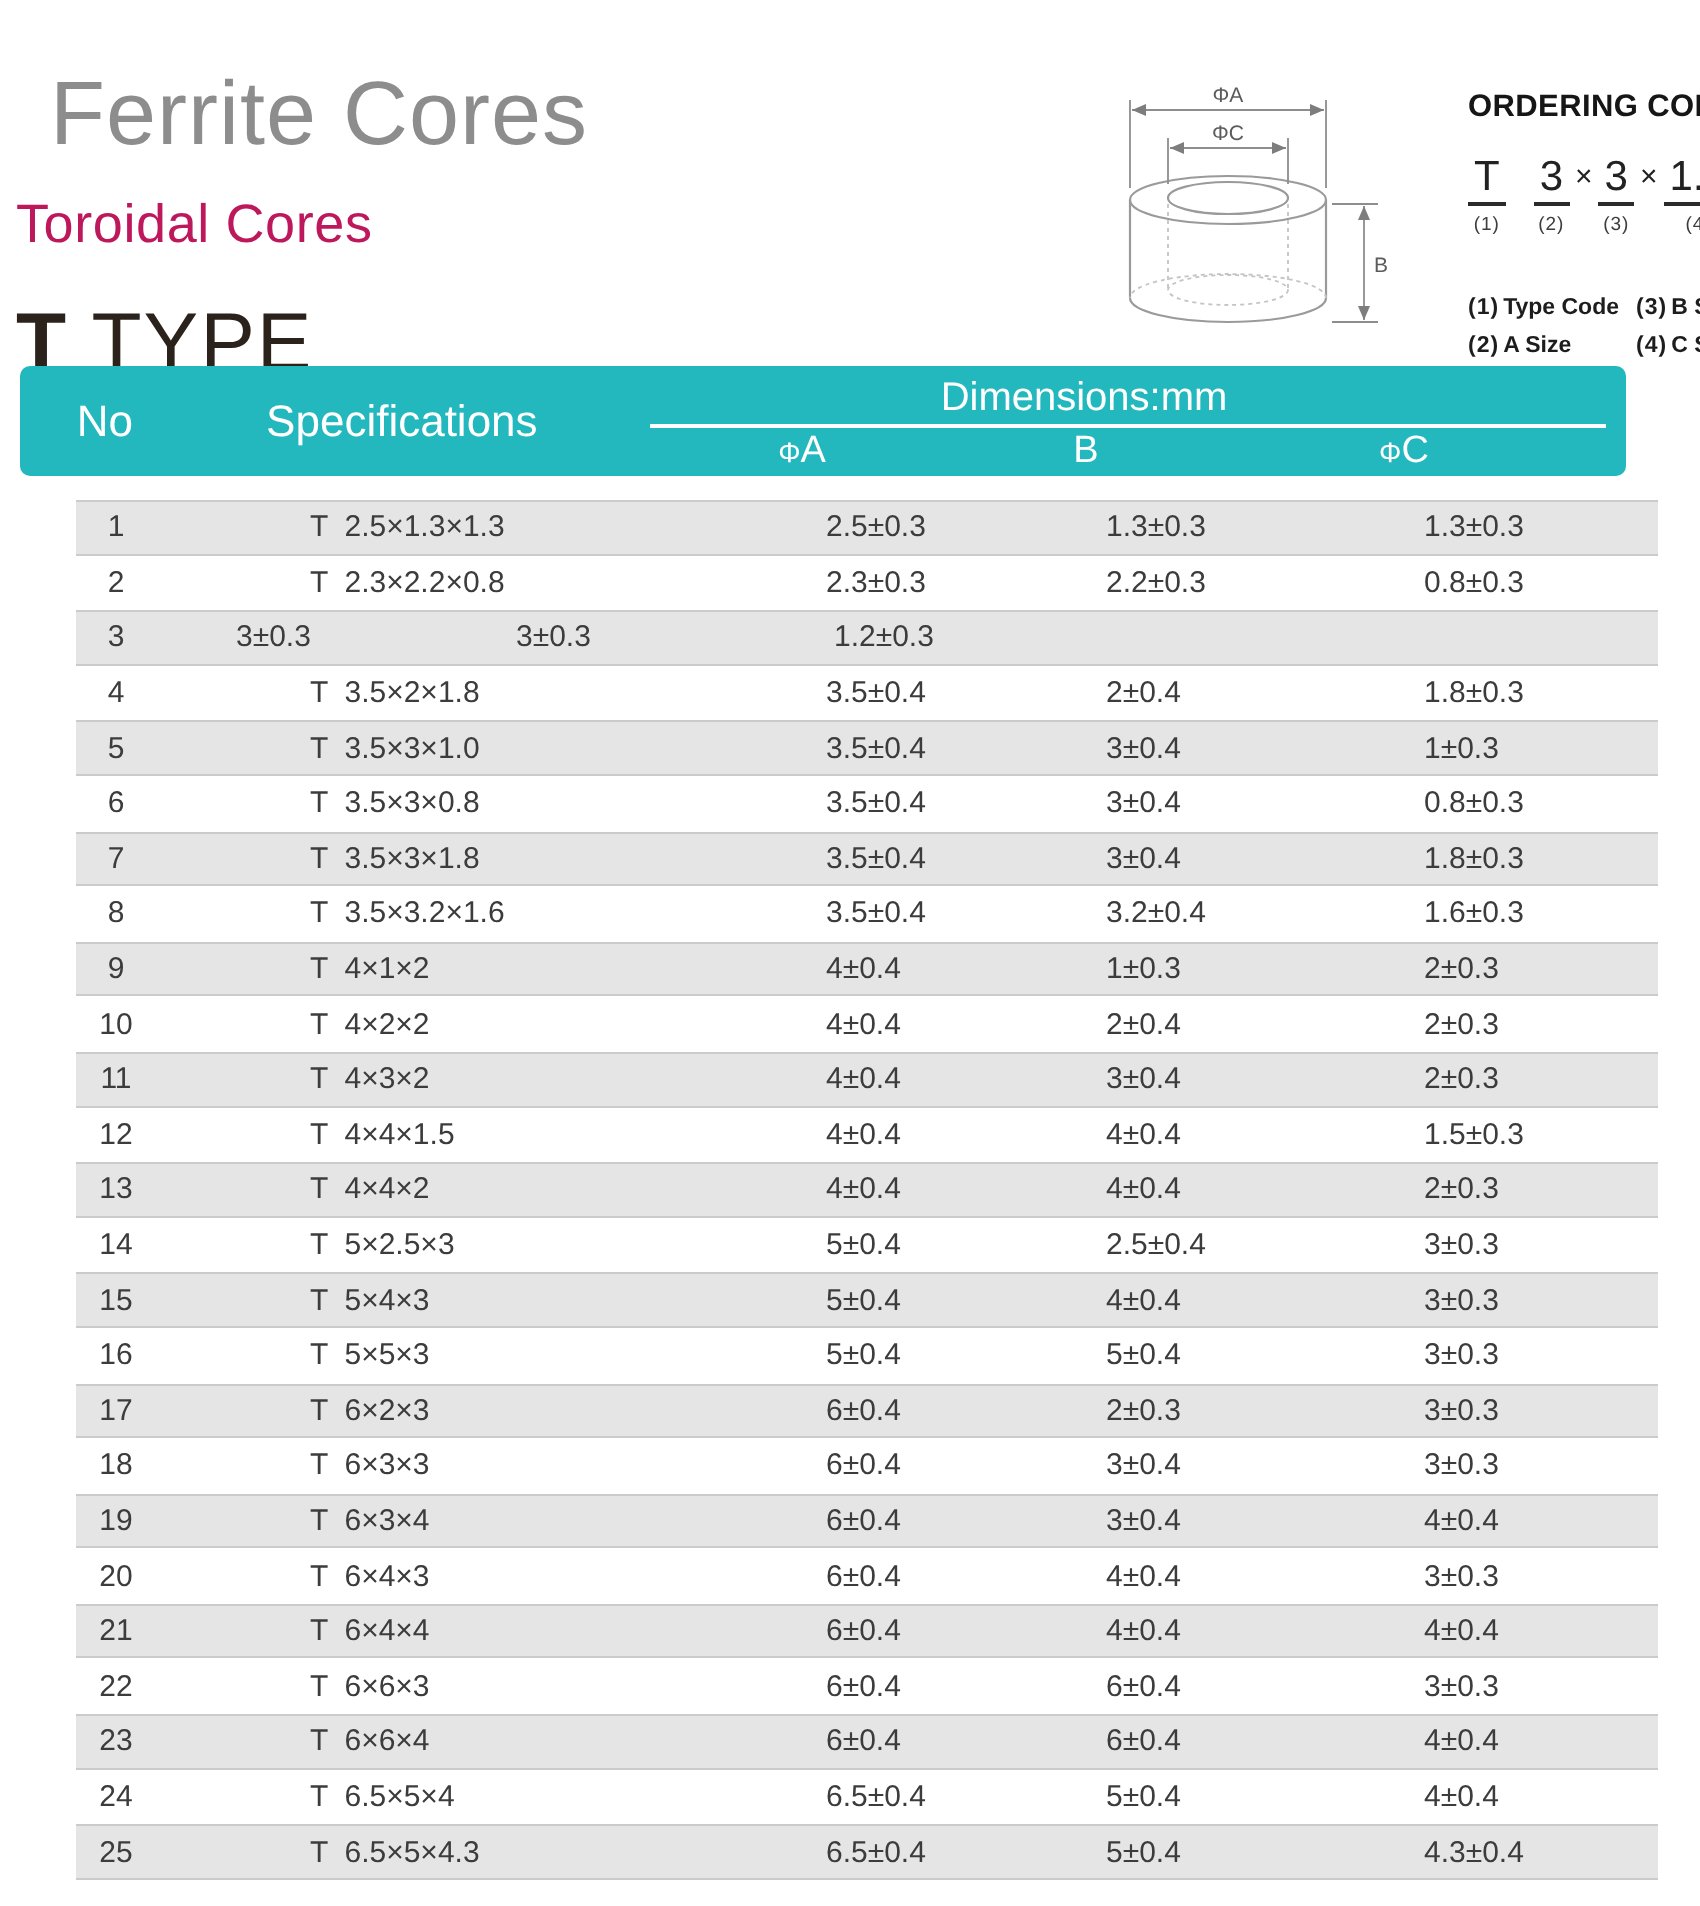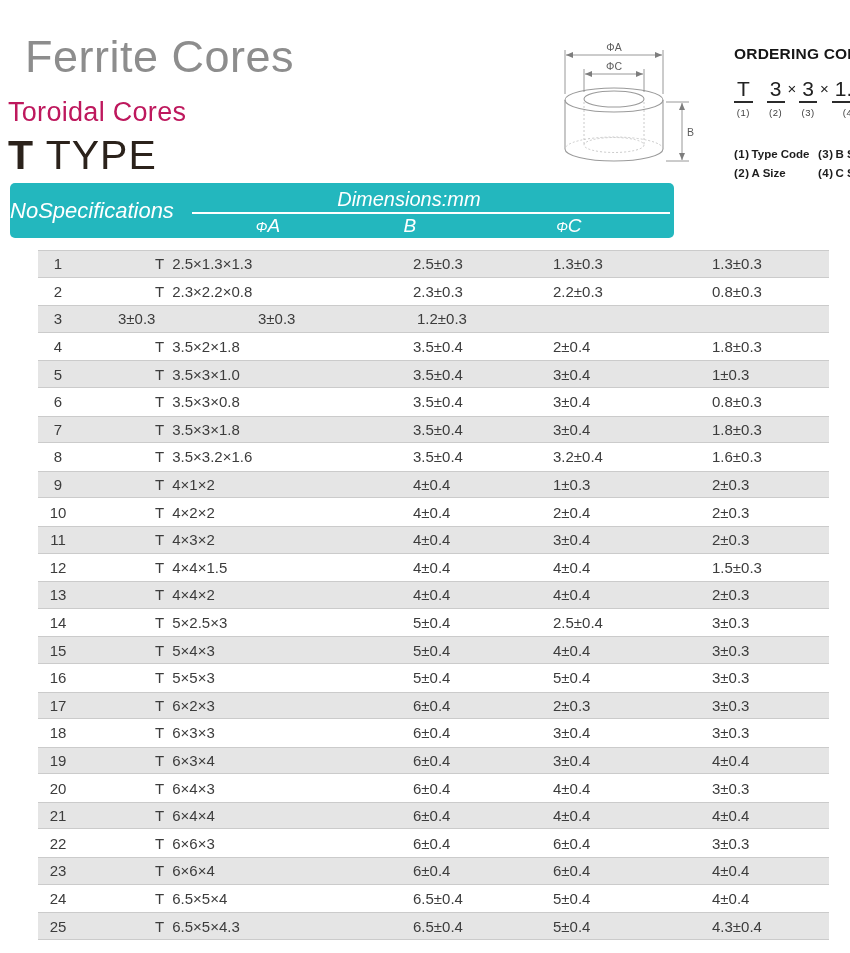--- a/index.html
+++ b/index.html
@@ -6,41 +6,41 @@
   * { box-sizing:border-box; }
   html,body { margin:0; padding:0; }
   body {
     width:850px; height:953px; background:#ffffff; position:relative;
     font-family:"Liberation Sans","DejaVu Sans",sans-serif; overflow:hidden;
   }
   
   .title-block { position:absolute; left:8px; top:16px; }
   .main-title { margin:17px; font-size:45px; font-weight:400; color:#8d8d8d; letter-spacing:0.5px; line-height:1.05; }
   .sub-title { margin-top:13px; font-size:27px; font-weight:400; color:#be185d; letter-spacing:0.3px; }
-  .type-title { margin-top:4px; font-size:41px; color:#2b221b; letter-spacing:1px; }
+  .type-title { margin-top:20px; font-size:41px; color:#2b221b; letter-spacing:1px; }
   .type-title .t-bold { font-weight:700; }
   .type-title .t-rest { font-weight:400; }
   
   .diagram { position:absolute; left:548px; top:12px; width:160px; height:165px; }
   
   .ordering { position:absolute; left:734px; top:45px; width:144px; }
   .oc-title { font-size:15.5px; font-weight:700; color:#161616; letter-spacing:0.2px; white-space:nowrap; }
   .oc-code { display:flex; align-items:flex-start; margin-top:15px; }
   .oc-part { display:flex; flex-direction:column; align-items:center; }
   .oc-part.gap { margin-right:14px; }
   .oc-val { font-size:21px; line-height:1; color:#222222; border-bottom:2px solid #2b2b2b; padding:0 3px 2px 3px; }
   .oc-idx { font-size:9.5px; color:#3d3d3d; margin-top:4px; letter-spacing:0.5px; }
   .oc-times { font-size:15px; color:#222222; margin:3px 3px 0 3px; line-height:1; }
   .oc-legend { margin-top:30px; display:grid; grid-template-columns:84px auto; row-gap:7px; font-size:11.5px; font-weight:700; color:#1d1d1d; white-space:nowrap; }
   .legend-key { letter-spacing:0.5px; }
   .legend-label { margin-left:2px; }
   
   .thead {
-    position:absolute; left:10px; top:183px; width:664px; height:55px;
-    background:var(--accent); border-radius:5px; color:#ffffff; display:flex;font-style:italic;
+    position:absolute; left:10px; top:183px; width:803px; height:55px;
+    background:var(--accent); border-radius:5px; color:#ffffff; display:flex;
   }
   .th-no { width:92px; display:flex; align-items:center; justify-content:center; font-size:22px; }
   .th-spec { width:230px; display:flex; align-items:center; justify-content:center; font-size:22px; }
   .th-dims { flex:1; display:flex; flex-direction:column; padding-top:3px; }
   .th-dims-title { width:470px; text-align:center; font-size:20px; height:26px; line-height:26px; }
   .th-underline { margin-left:18px; width:478px; height:2px; background:#ffffff; }
   .th-sub { display:flex; align-items:center; flex:1; font-size:19px; }
   .th-a { width:188px; text-align:center; }
   .th-b { width:96px; text-align:center; }
   .th-c { width:222px; text-align:center; }

